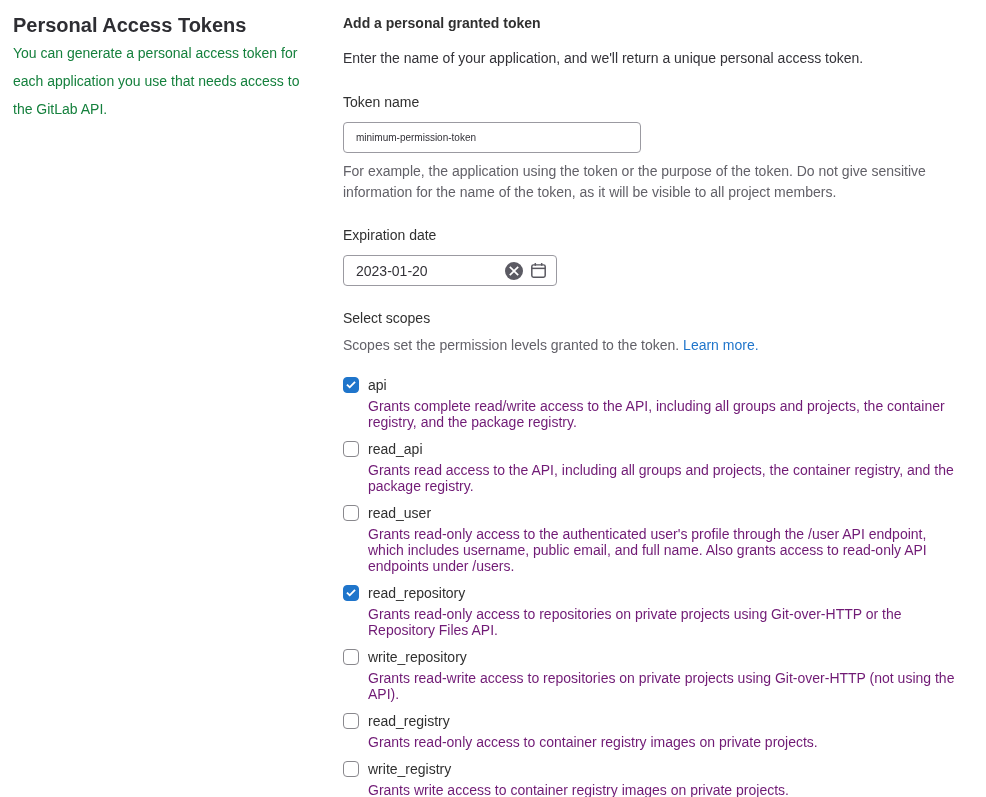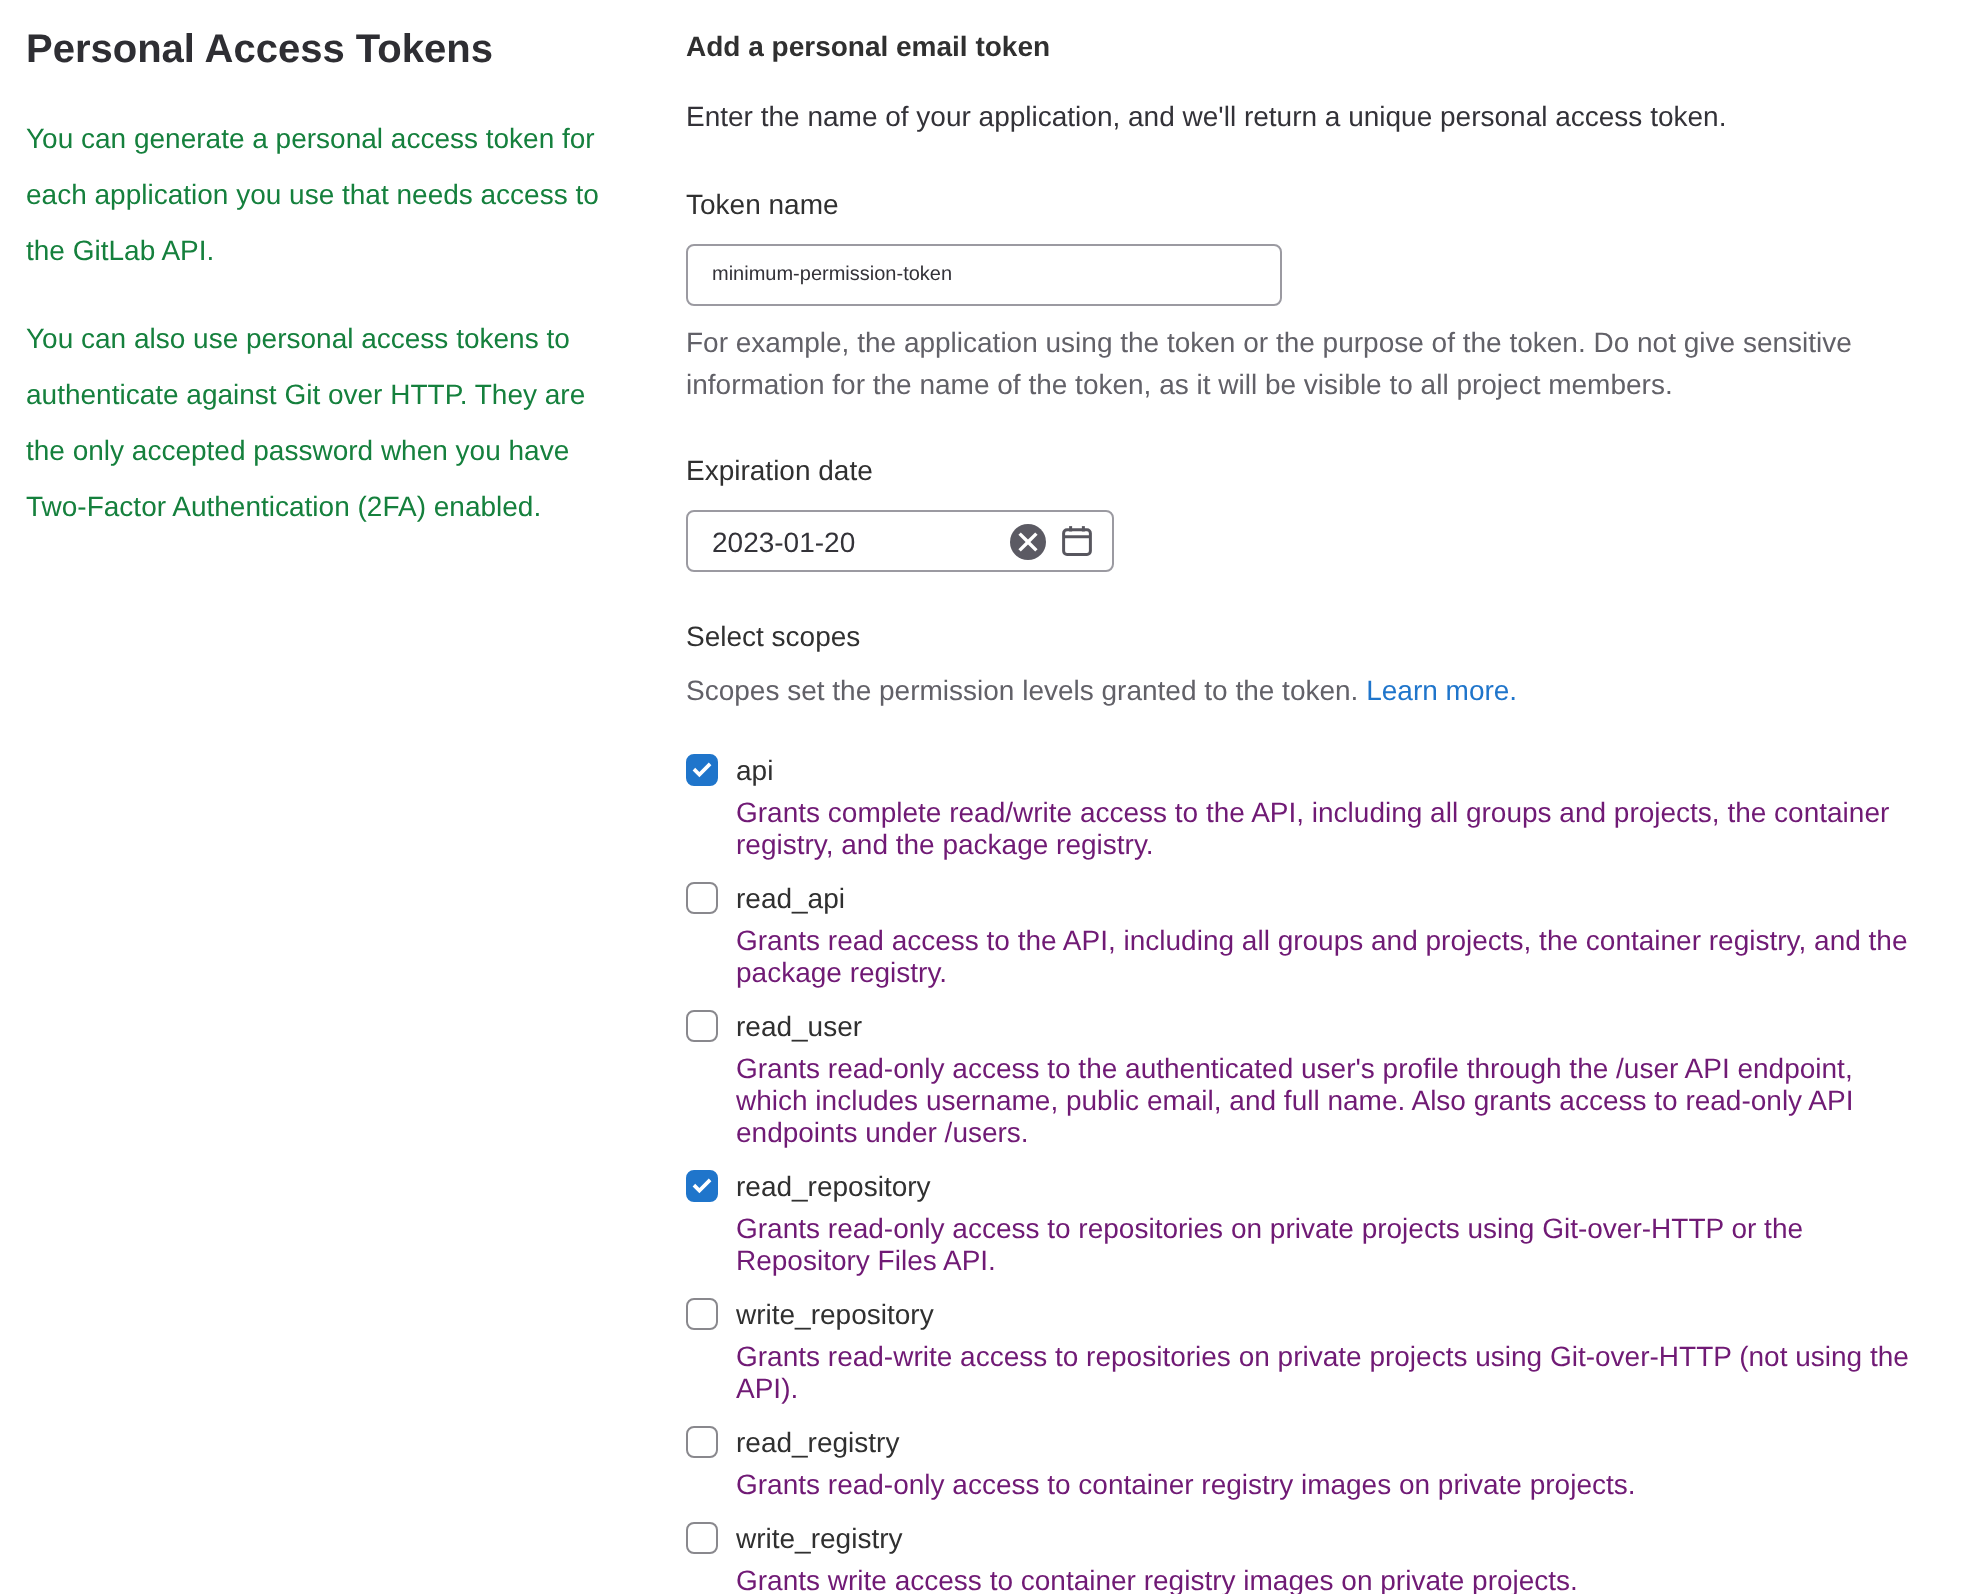--- a/index.html
+++ b/index.html
@@ -7,21 +7,21 @@
   body {
     width: 986px; height: 797px; overflow: hidden;
     background: #ffffff;
     font-family: "Liberation Sans", "DejaVu Sans", sans-serif;
     font-size: 14px; line-height: 1.5; color: #303030;
   }
   .page { display: flex; padding: 13px 23px 0 13px; }
 
   
   .left-col { width: 300px; flex-shrink: 0; margin-right: 30px; }
-  .page-title { font-size: 20px; font-weight: 700; margin: 0 0 18px; color: #2e2e33; line-height: 1.2; }
+  .page-title { font-size: 20px; font-weight: 700; margin: 0 0 2px; color: #2e2e33; line-height: 1.2; }
   .left-col p { margin: 0 0 16px; line-height: 28px; color: #15803d; }
 
   
   .right-col { flex: 1; max-width: 622px; }
   .form-heading { font-size: 14px; font-weight: 700; margin: 0 0 14px; color: #303030; }
   .form-subheading { margin: 0 0 23px; color: #333238; }
   .field-label { display: block; font-weight: 400; margin: 0 0 9px; color: #303030; }
   .section-gap { margin-top: 22px; }
 
   .text-input {
@@ -64,25 +64,24 @@
   .scope-desc { margin: 3px 0 0 25px; color: #701a75; line-height: 16px; }
 </style>
 </head>
 <body>
 
 <div class="page">
 
   <aside class="left-col">
     <h1 class="page-title">Personal Access Tokens</h1>
     <p>You can generate a personal access token for each application you use that needs access to the GitLab API.</p>
-    <p>You can also use personal access tokens to authenticate against Git over HTTP. They are the only accepted password when you have Two-Factor Authentication (2FA) enabled.</p>
   </aside>
 
   <main class="right-col">
-    <h2 class="form-heading">Add a personal email token</h2>
+    <h2 class="form-heading">Add a personal granted token</h2>
     <p class="form-subheading">Enter the name of your application, and we'll return a unique personal access token.</p>
 
     <label class="field-label">Token name</label>
     <input class="text-input" type="text" value="minimum-permission-token" style="">
     <p class="help-text">For example, the application using the token or the purpose of the token. Do not give sensitive information for the name of the token, as it will be visible to all project members.</p>
 
     <label class="field-label section-gap">Expiration date</label>
     <div class="date-field">
       <input class="date-input" type="text" value="2023-01-20" style="">
       <span class="icon-btn clear-circle">

